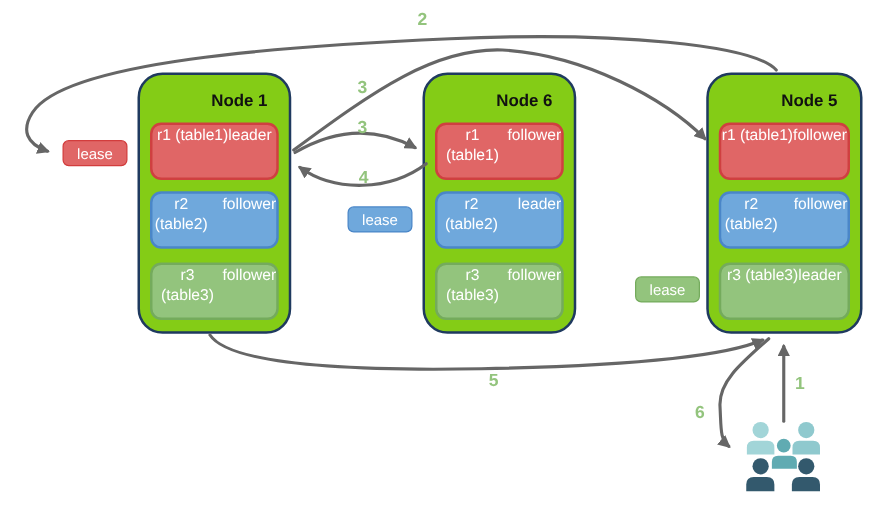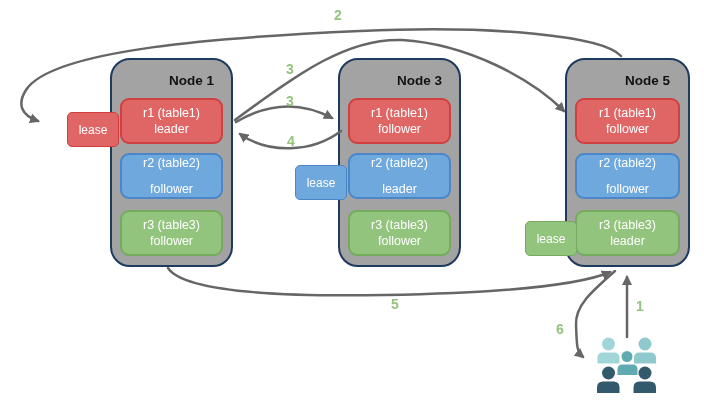--- a/index.html
+++ b/index.html
@@ -2,39 +2,39 @@
 <html><head>
 <meta charset="utf-8">
 <style>
   html,body { margin:0; padding:0; background:#ffffff; }
   .canvas {
     position:relative; width:704px; height:405px; background:#ffffff;
     font-family:"Liberation Sans", sans-serif; overflow:hidden;
   }
   .arrow-layer { position:absolute; left:0; top:0; width:704px; height:405px; z-index:5; pointer-events:none; }
   .node {
-    position:absolute; top:58px; width:123px; height:209px; background:#a3a3a3;
+    position:absolute; top:58px; width:123px; height:209px; background:#84cc16;
     border:2px solid #1f3a5f; border-radius:20px; box-sizing:border-box; z-index:2;padding-left:40px;
   }
   .node-title { text-align:center; margin-top:13px; font-weight:bold; font-size:13.5px; color:#111111; }
   .replica {
     position:absolute; left:8px; right:8px; height:46px; border-radius:9px;
     color:#ffffff; font-size:12.5px; text-align:center; line-height:1.3;
-    display:flex; flex-direction:column; justify-content:center;
+    display:flex; justify-content:center;
     box-sizing:border-box; border:2px solid;
   }
   .replica .line { display:block; }
   .pos-r1 { top:38px; } .pos-r2 { top:93px;gap:10px; } .pos-r3 { top:150px; }
   .c-red   { background:#e06666; border-color:#cf4040; }
   .c-blue  { background:#6fa8dc; border-color:#4a86c8; }
   .c-green { background:#93c47d; border-color:#74ab5c; }
   .lease {
-    position:absolute; width:52px; height:35px; border-radius:5px; color:#ffffff;
+    position:absolute; width:52px; height:21px; border-radius:5px; color:#ffffff;
     font-size:12px; display:flex; align-items:center; justify-content:center;
-    box-sizing:border-box; border:1.5px solid; z-index:2;margin-left:17px;
+    box-sizing:border-box; border:1.5px solid; z-index:2;
   }
   .lease-red   { left:50px;  top:112px; background:#e06666; border-color:#d23d3d; }
   .lease-blue  { left:278px; top:165px; background:#6fa8dc; border-color:#4a86c8; }
   .lease-green { left:508px; top:221px; background:#93c47d; border-color:#74ab5c; }
   .step { position:absolute; color:#93c47d; font-weight:bold; font-size:14px; z-index:6; }
   .step-2  { left:334px; top:7px;  }
   .step-3a { left:286px; top:61px; }
   .step-3b { left:286px; top:93px; }
   .step-4  { left:287px; top:133px;}
   .step-5  { left:391px; top:296px;}
@@ -56,21 +56,21 @@
       <span class="line">r2 (table2)</span>
       <span class="line">follower</span>
     </div>
     <div class="replica pos-r3 c-green">
       <span class="line">r3 (table3)</span>
       <span class="line">follower</span>
     </div>
   </div>
 
   <div class="node" style="left:338px;">
-    <div class="node-title">Node 3</div>
+    <div class="node-title">Node 6</div>
     <div class="replica pos-r1 c-red">
       <span class="line">r1 (table1)</span>
       <span class="line">follower</span>
     </div>
     <div class="replica pos-r2 c-blue">
       <span class="line">r2 (table2)</span>
       <span class="line">leader</span>
     </div>
     <div class="replica pos-r3 c-green">
       <span class="line">r3 (table3)</span>

